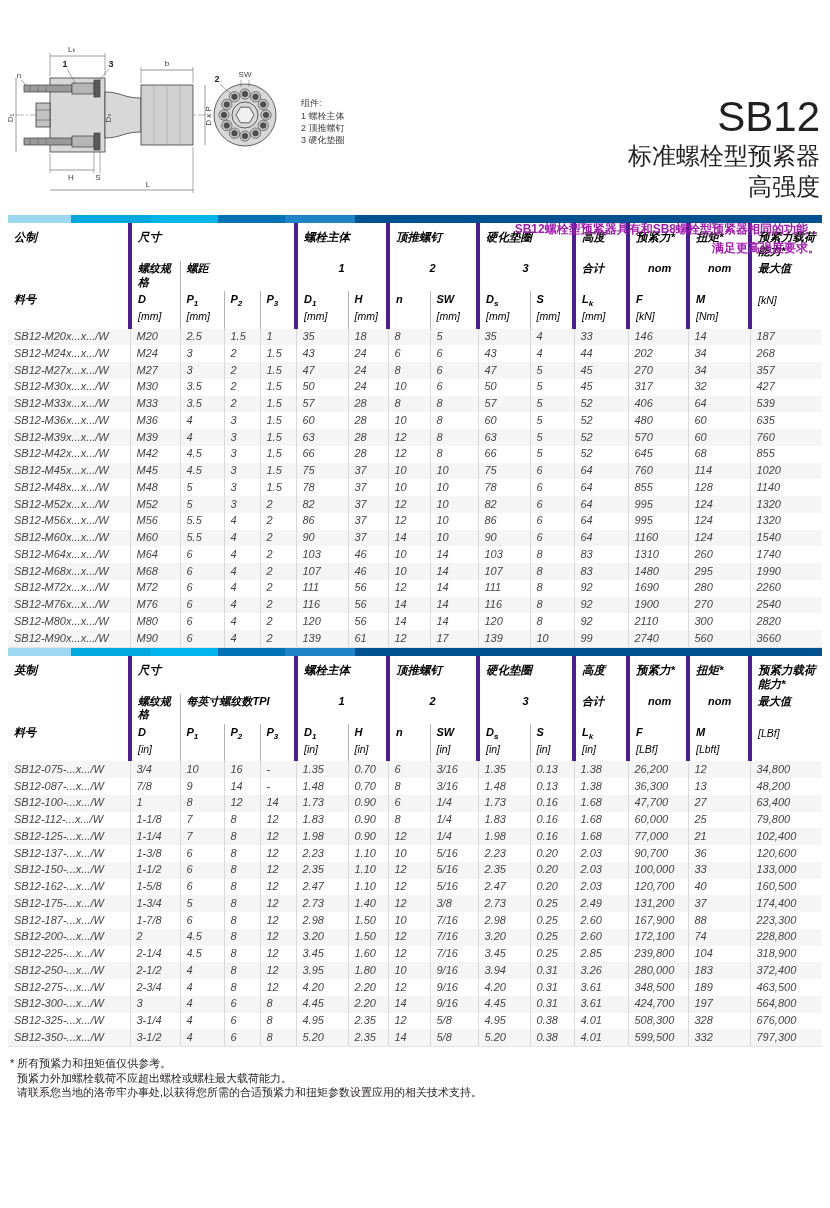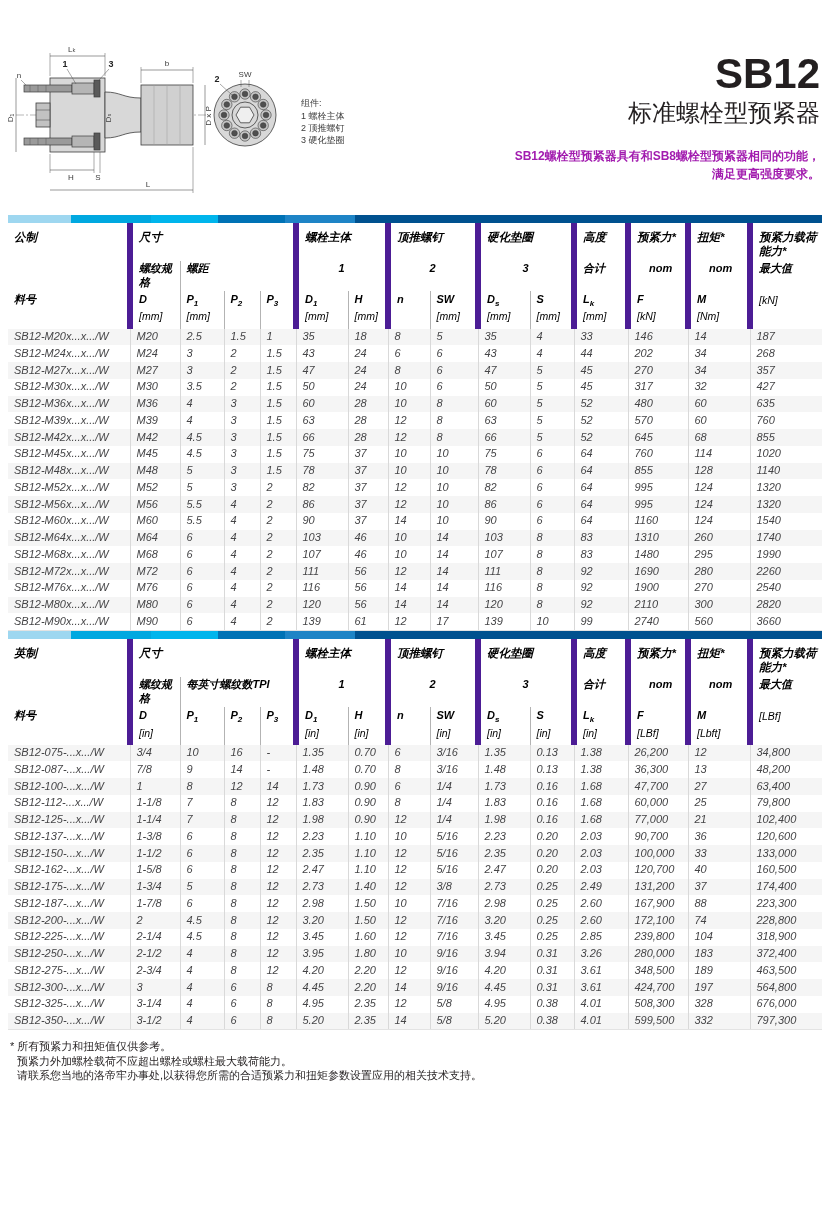--- a/index.html
+++ b/index.html
@@ -4,38 +4,38 @@
 <style>
   html,body{margin:0;padding:0;}
   body{
     width:830px;height:1208px;overflow:hidden;background:#fff;position:relative;
     font-family:"Liberation Sans","DejaVu Sans",sans-serif;color:#231f20;
   }
   
   .header-section{position:relative;height:215px;}
   .diagram{position:absolute;left:8px;top:40px;}
   .title-block{position:absolute;right:10px;top:52px;text-align:right;}
-  .product-code{font-size:42px;line-height:1.05;font-weight:700;}
+  .product-code{font-size:42px;line-height:1.05;font-weight:400;margin-top:43px;}
   .subtitle,.grade{font-size:24px;line-height:1.15;font-weight:400;margin-top:3px;}
   .description{font-size:12px;font-weight:600;line-height:1.55;margin-top:20px;color:#a21caf;}
   
   .bar{height:8px;margin:0 8px;display:flex;}
   .bar i{display:block;height:100%;}
   .bar .s0{width:63px}.bar .s1{width:80px}.bar .s2{width:67px}
   .bar .s3{width:67px}.bar .s4{width:70px}.bar .s5{flex:1}
   
   table{width:814px;margin:0 8px;border-collapse:collapse;table-layout:fixed;font-style:italic;}
   thead th{
     text-align:left;font-size:11px;font-weight:700;color:#000;
     padding:2px 1px 2px 6px;vertical-align:top;line-height:1.25;
   }
   tr.h1 th{padding-top:7px;font-size:11.5px;}
   tr.h2 th{padding-top:1px;}
   tr.h3 th{padding-bottom:5px;}
-  .bl-dark{border-left:6px solid #4c1d95;}
+  .bl-dark{border-left:4px solid #4c1d95;}
   .bl-gray{border-left:1px solid #b3b3b3;}
   .tc{text-align:center;padding-left:0;}
   .ind{padding-left:18px;}
   .sym{font-weight:700;}
   thead sub{font-size:8px;font-weight:700;}
   .unit{display:block;font-weight:400;font-size:10.5px;margin-top:1px;}
   tbody td{
     font-size:11px;color:#454547;padding:1.5px 1px 1.5px 6px;
     white-space:nowrap;overflow:hidden;line-height:1.25;
   }
@@ -162,20 +162,21 @@
 
     <text class="legend-title" x="293" y="66">组件:</text>
     <text class="legend-item" x="293" y="79">1 螺栓主体</text>
     <text class="legend-item" x="293" y="91">2 顶推螺钉</text>
     <text class="legend-item" x="293" y="103">3 硬化垫圈</text>
   </svg>
 
   <div class="title-block">
     <div class="product-code">SB12</div>
     <div class="subtitle">标准螺栓型预紧器</div>
+    <div class="grade">高强度</div>
     <div class="description">
       <div>SB12螺栓型预紧器具有和SB8螺栓型预紧器相同的功能，</div>
       <div>满足更高强度要求。</div>
     </div>
   </div>
 </div>
 
 <div class="table-section metric">
   <div class="bar">
       <i class="s0" style="background: rgb(158, 215, 240);"></i>
@@ -308,20 +309,37 @@
           <td>10</td>
           <td>6</td>
           <td>50</td>
           <td>5</td>
           <td>45</td>
           <td>317</td>
           <td>32</td>
           <td>427</td>
         </tr>
         <tr>
+          <td>SB12-M33x...x.../W</td>
+          <td>M33</td>
+          <td>3.5</td>
+          <td>2</td>
+          <td>1.5</td>
+          <td>57</td>
+          <td>28</td>
+          <td>8</td>
+          <td>8</td>
+          <td>57</td>
+          <td>5</td>
+          <td>52</td>
+          <td>406</td>
+          <td>64</td>
+          <td>539</td>
+        </tr>
+        <tr>
           <td>SB12-M36x...x.../W</td>
           <td>M36</td>
           <td>4</td>
           <td>3</td>
           <td>1.5</td>
           <td>60</td>
           <td>28</td>
           <td>10</td>
           <td>8</td>
           <td>60</td>

